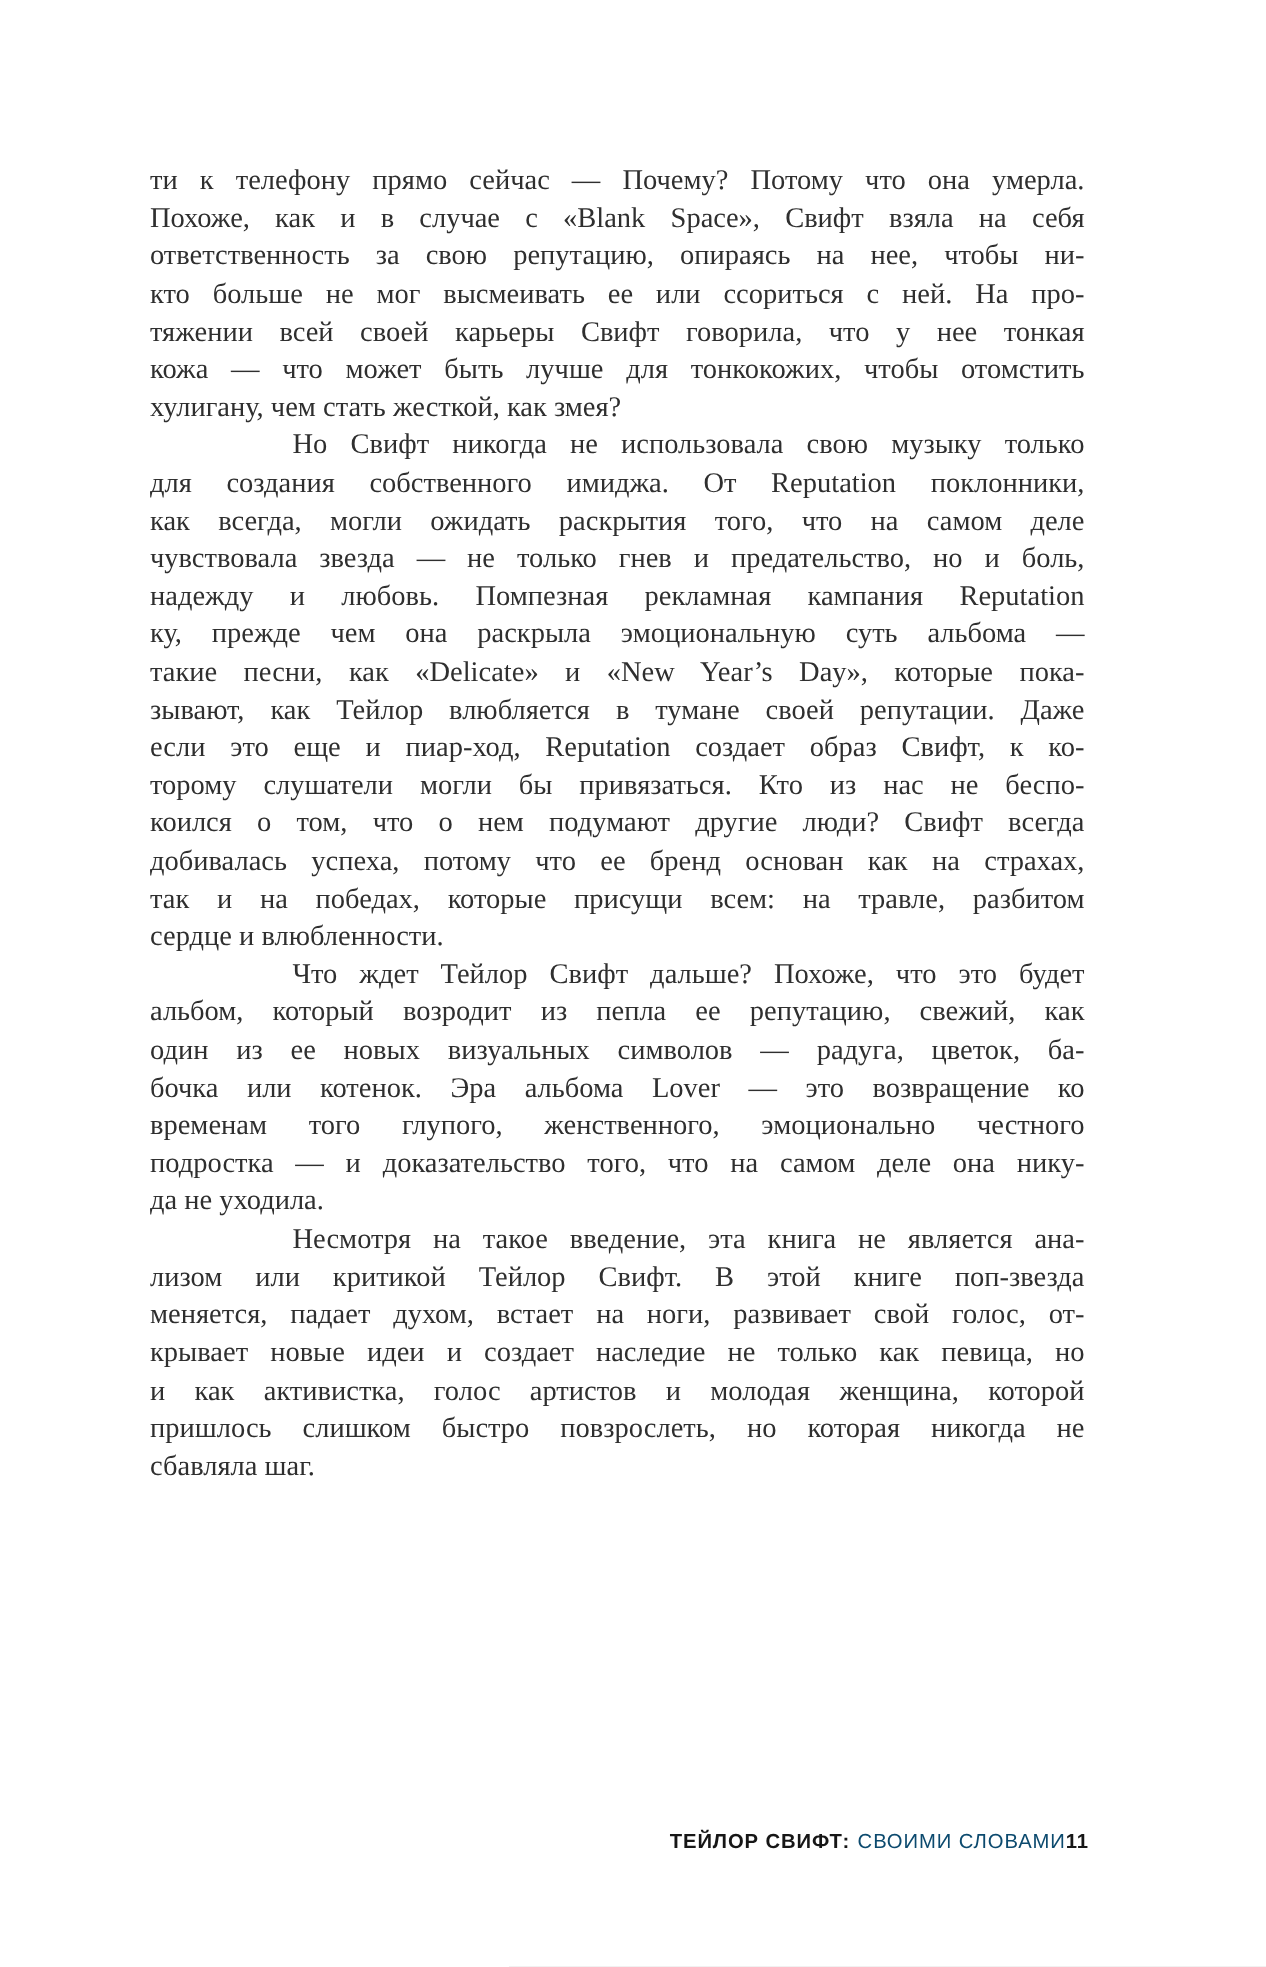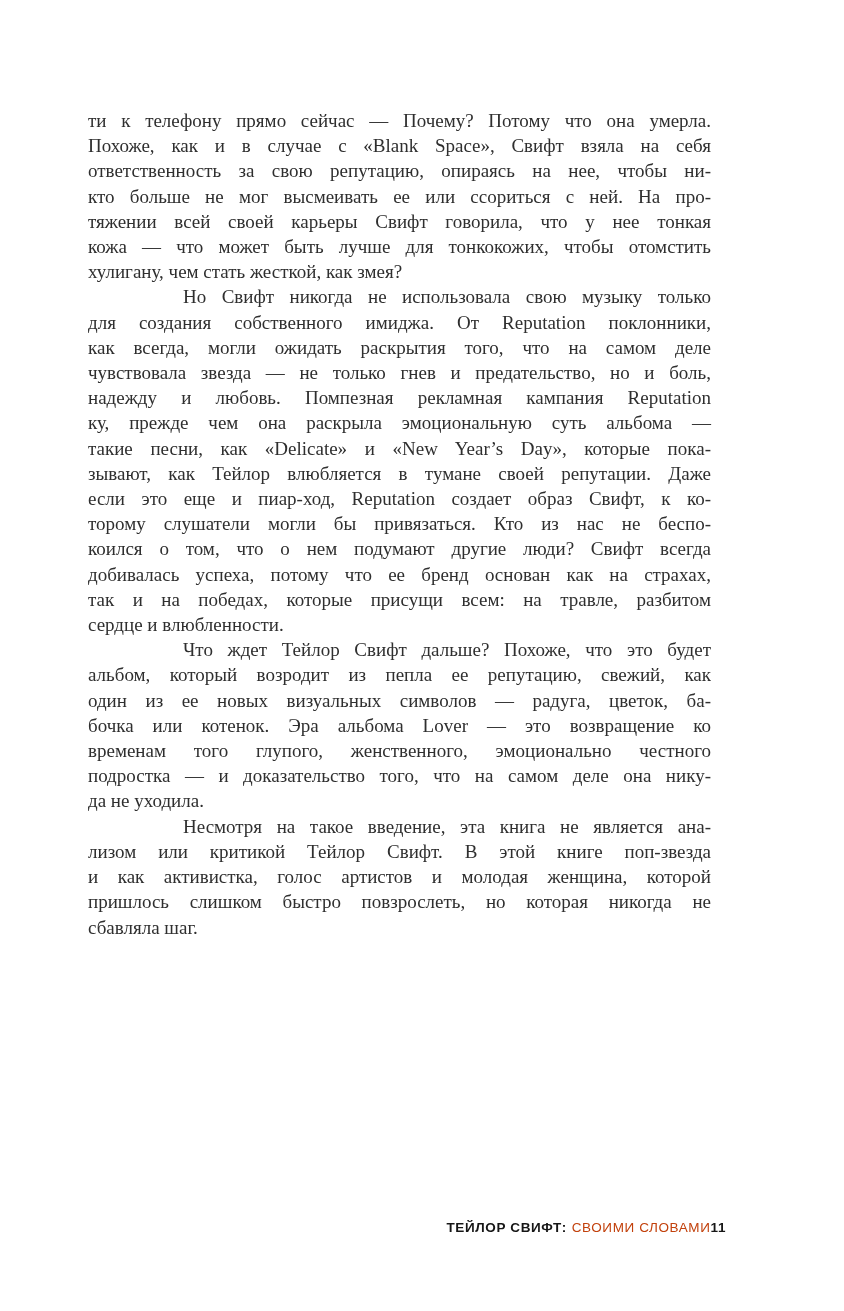--- a/index.html
+++ b/index.html
@@ -6,21 +6,21 @@
   .page {
     position: relative;
     width: 844px;
     height: 1311px;
     background: #ffffff;
     margin: 0 auto;
     overflow: hidden;
   }
   .text-block {
     position: absolute;
-    left: 88px;
+    left: 100px;
     top: 108px;
     width: 623px;
     font-family: "Liberation Serif", serif;
     font-size: 19px;
     line-height: 25.2px;
     color: #2f2f2f;
   }
   .para { margin: 0; }
   .line {
     text-align: justify;
@@ -36,21 +36,21 @@
     position: absolute;
     top: 1220px;
     right: 118px;
     font-family: "Liberation Sans", sans-serif;
     font-size: 13.5px;
     letter-spacing: 0.6px;
     color: #161616;
     white-space: nowrap;
   }
   .ft-bold { font-weight: 700; }
-  .ft-reg  { font-weight: 400; margin-left: 5px; color: #c2410c; }
+  .ft-reg  { font-weight: 400; margin-left: 5px; color: #0c4a6e; }
   .ft-num  { font-weight: 700; }
 </style>
 </head>
 <body>
 
 <div class="page">
 
   <main class="text-block" id="text-block">
       <div class="para">
         <div class="line">ти к телефону прямо сейчас — Почему? Потому что она умерла.</div>
@@ -82,20 +82,22 @@
         <div class="line">альбом, который возродит из пепла ее репутацию, свежий, как</div>
         <div class="line">один из ее новых визуальных символов — радуга, цветок, ба-</div>
         <div class="line">бочка или котенок. Эра альбома Lover — это возвращение ко</div>
         <div class="line">временам того глупого, женственного, эмоционально честного</div>
         <div class="line">подростка — и доказательство того, что на самом деле она нику-</div>
         <div class="line last">да не уходила.</div>
       </div>
       <div class="para">
         <div class="line indent">Несмотря на такое введение, эта книга не является ана-</div>
         <div class="line">лизом или критикой Тейлор Свифт. В этой книге поп-звезда</div>
+        <div class="line">меняется, падает духом, встает на ноги, развивает свой голос, от-</div>
+        <div class="line">крывает новые идеи и создает наследие не только как певица, но</div>
         <div class="line">и как активистка, голос артистов и молодая женщина, которой</div>
         <div class="line">пришлось слишком быстро повзрослеть, но которая никогда не</div>
         <div class="line last">сбавляла шаг.</div>
       </div>
     </main>
 
   <footer class="footer">
     <span class="ft-bold">ТЕЙЛОР СВИФТ:</span><span class="ft-reg">СВОИМИ СЛОВАМИ</span><span class="ft-num">11</span>
   </footer>
 

